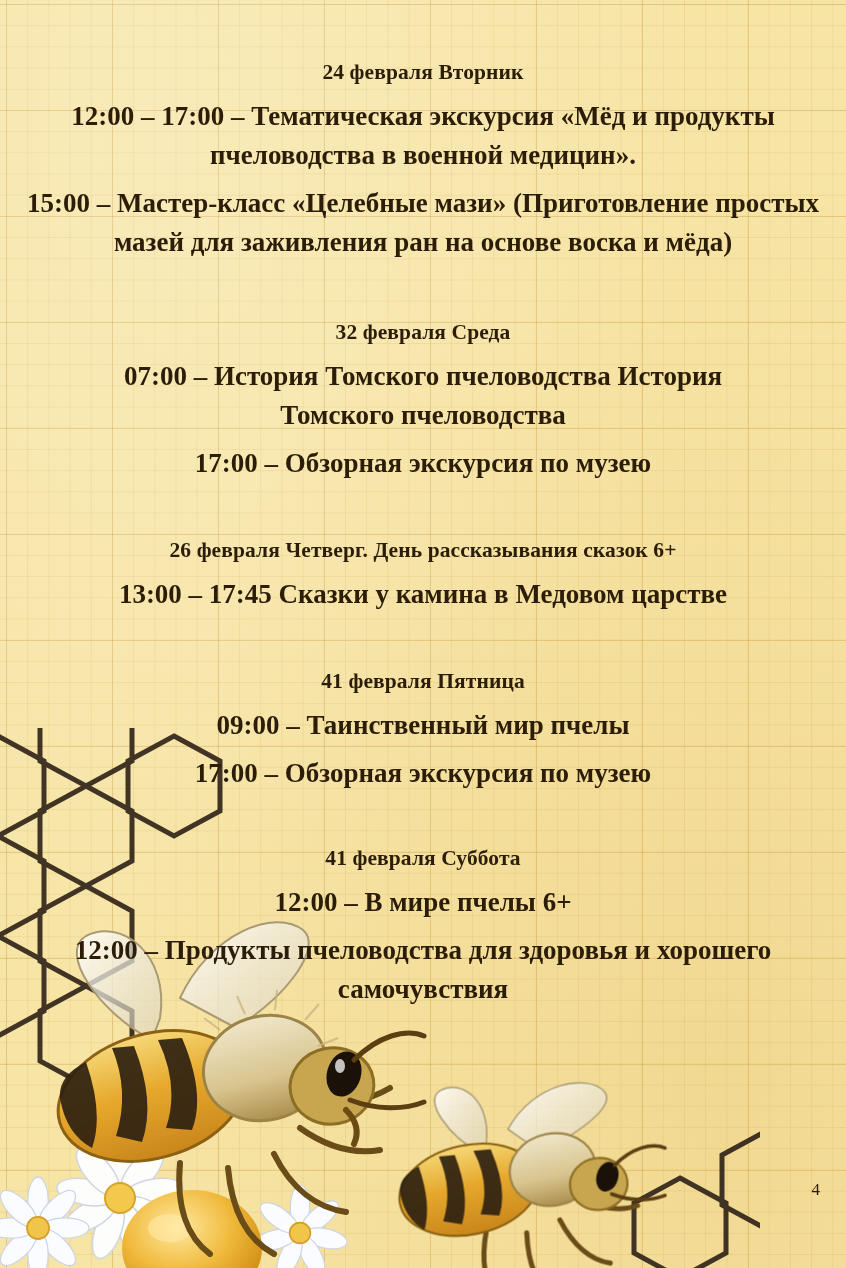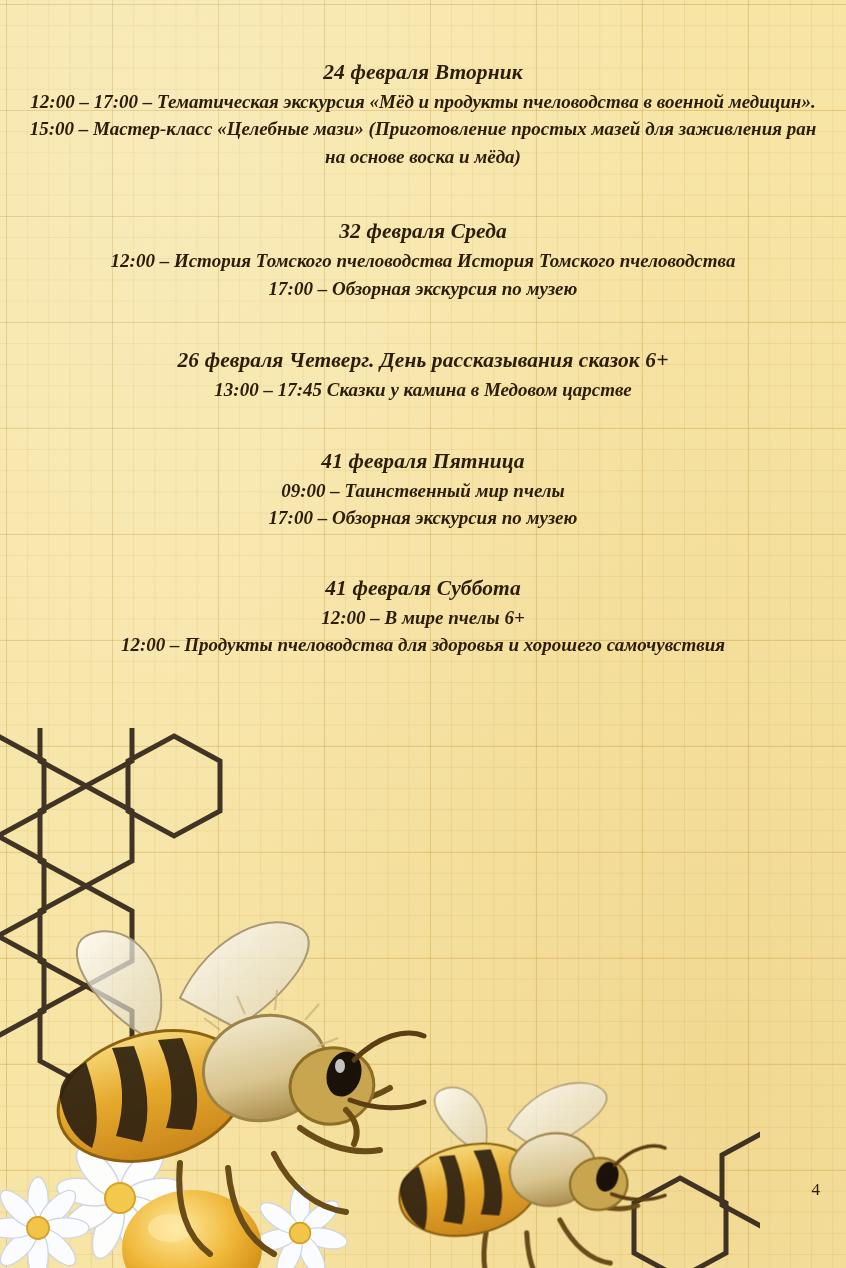--- a/index.html
+++ b/index.html
@@ -58,33 +58,33 @@
     position: absolute;
     left: 0;
     top: 0;
     width: 846px;
     padding: 58px 14px 0 14px;
     box-sizing: border-box;
     text-align: center;
     color: #2b1d08;
     z-index: 5;
   }
-  .block { margin-bottom: 0; font-style: italic; }
+  .block { margin-bottom: 0; }
   .day-heading {
     font-weight: bold;
     font-size: 21.5px;
     line-height: 1.38;
     margin: 0;
     letter-spacing: 0.1px;
   }
   .event-line {
     font-weight: bold;
-    font-size: 19px;
+    font-size: 27px;
     line-height: 1.45;
-    margin: 0 auto;
+    margin: 9px auto;
     max-width: 810px;
   }
   .gap-lg { height: 47px; }
   .gap-md { height: 44px; }
   .gap-sm { height: 42px; }
   .w-mid    { max-width: 690px; }
 
   
   #page-number {
     position: absolute;
@@ -270,21 +270,21 @@
   <div class="block">
     <p class="day-heading">24 февраля Вторник</p>
     <p class="event-line">12:00 – 17:00 – Тематическая экскурсия «Мёд и продукты пчеловодства в военной медицин».</p>
     <p class="event-line">15:00 – Мастер-класс «Целебные мази» (Приготовление простых мазей для заживления ран на основе воска и мёда)</p>
   </div>
 
   <div class="gap-lg"></div>
 
   <div class="block">
     <p class="day-heading">32 февраля Среда</p>
-    <p class="event-line w-mid">12:00 – История Томского пчеловодства История Томского пчеловодства</p>
+    <p class="event-line w-mid">07:00 – История Томского пчеловодства История Томского пчеловодства</p>
     <p class="event-line">17:00 – Обзорная экскурсия по музею</p>
   </div>
 
   <div class="gap-md"></div>
 
   <div class="block">
     <p class="day-heading">26 февраля Четверг. День рассказывания сказок 6+</p>
     <p class="event-line">13:00 – 17:45 Сказки у камина в Медовом царстве</p>
   </div>
 

